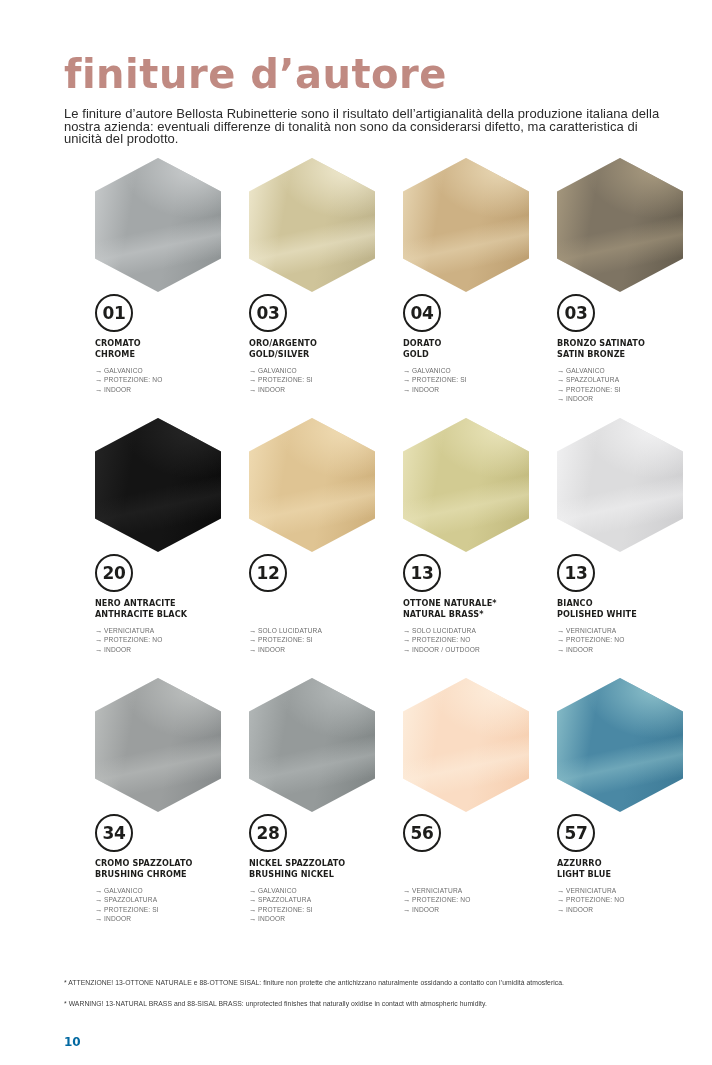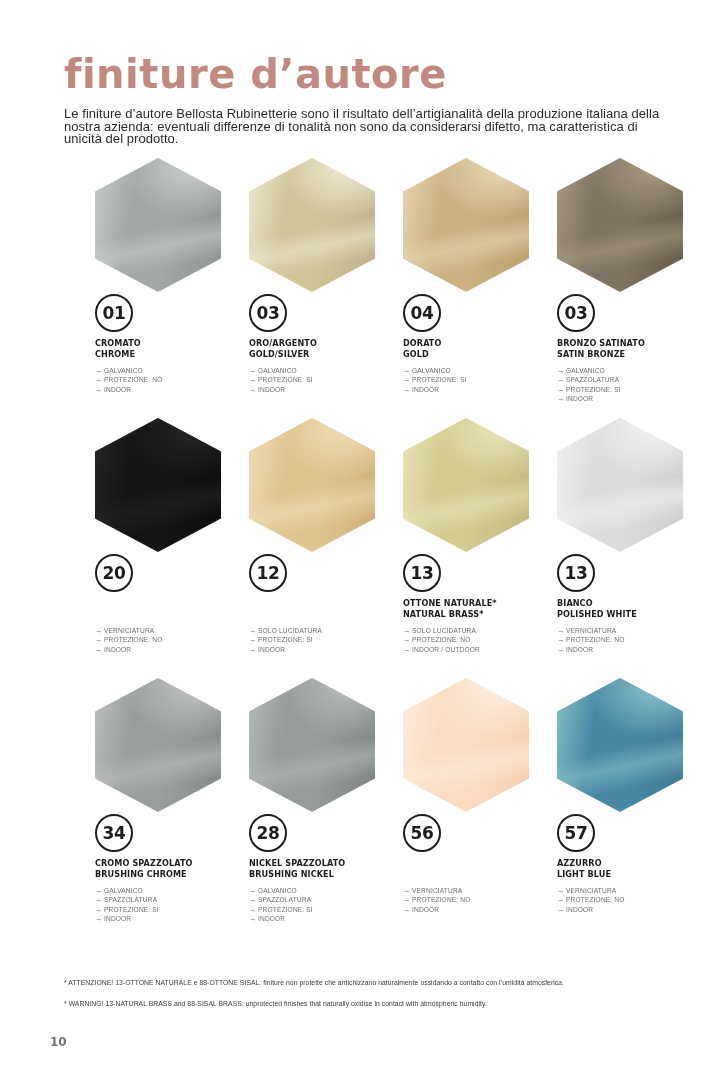--- a/index.html
+++ b/index.html
@@ -144,26 +144,26 @@
   .note {
     font-size: 6.8px;
     line-height: 10px;
     color: #3a3a3a;
     letter-spacing: 0.05px;
     margin-bottom: 11px;
   }
 
   .folio {
     position: absolute;
-    left: 50px;
+    left: 64px;
     top: 1035px;
     font-family: "DejaVu Sans", sans-serif;
     font-size: 12px;
     font-weight: 700;
-    color: #737373;
+    color: #0369a1;
     text-align: center;
   }
 </style>
 </head>
 <body>
 
 <div class="page">
 
   <div class="header">
     <div class="page-title">finiture d’autore</div>
@@ -245,20 +245,24 @@
         </div>
       </div>
       <div class="cell">
         <div class="hexwrap">
           <div class="hex" style="background: linear-gradient(100deg, rgb(38, 38, 38) 0%, rgb(20, 20, 20) 30%, rgb(20, 20, 20) 58%, rgb(11, 11, 11) 100%);">
             <div class="sheen" style="background: radial-gradient(120% 80% at 78% 8%, rgb(38, 38, 38) 0%, rgba(255, 255, 255, 0) 46%);"></div>
             <div class="sheen2" style="background: linear-gradient(168deg, rgba(255, 255, 255, 0) 52%, rgb(38, 38, 38) 64%, rgba(255, 255, 255, 0) 78%);"></div>
           </div>
         </div>
         <div class="badge">20</div>
+        <div class="names">
+          <div>NERO ANTRACITE</div>
+          <div>ANTHRACITE BLACK</div>
+        </div>
         <div class="specs">
           <div class="spec"><span class="arw">→</span><span>VERNICIATURA</span></div>
           <div class="spec"><span class="arw">→</span><span>PROTEZIONE: NO</span></div>
           <div class="spec"><span class="arw">→</span><span>INDOOR</span></div>
         </div>
       </div>
       <div class="cell">
         <div class="hexwrap">
           <div class="hex" style="background: linear-gradient(100deg, rgb(240, 220, 180) 0%, rgb(223, 196, 147) 30%, rgb(223, 196, 147) 58%, rgb(205, 174, 121) 100%);">
             <div class="sheen" style="background: radial-gradient(120% 80% at 78% 8%, rgb(240, 220, 180) 0%, rgba(255, 255, 255, 0) 46%);"></div>

